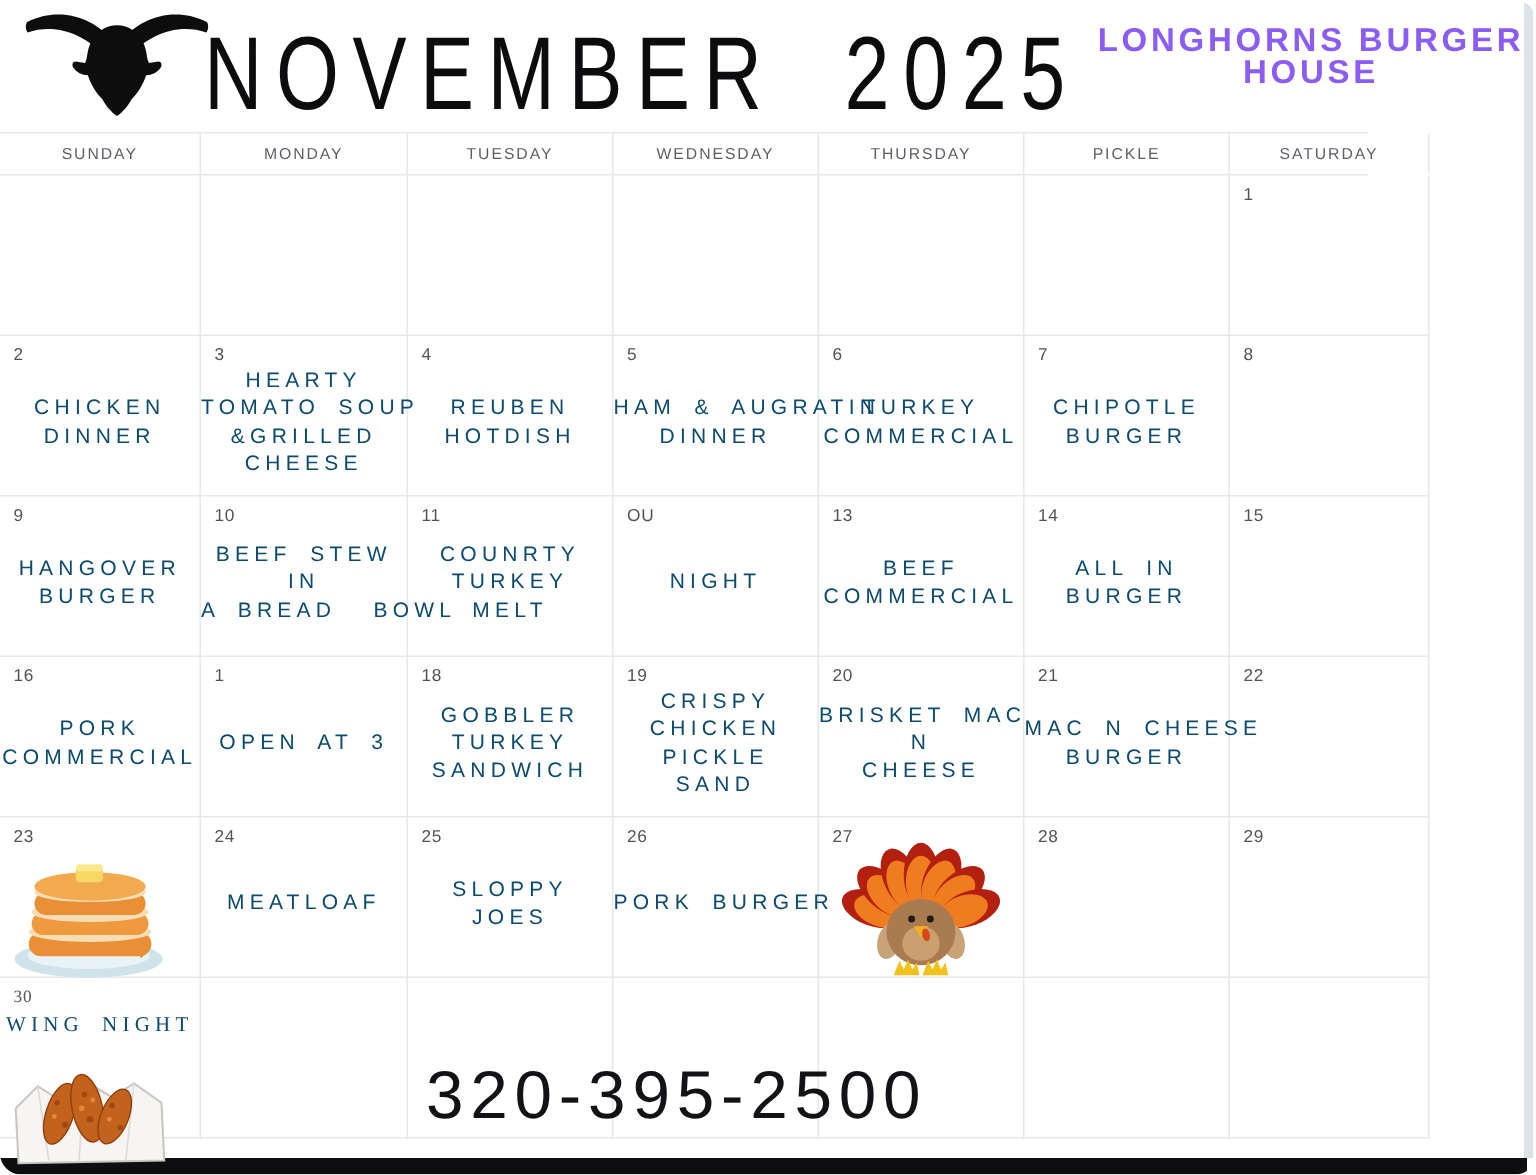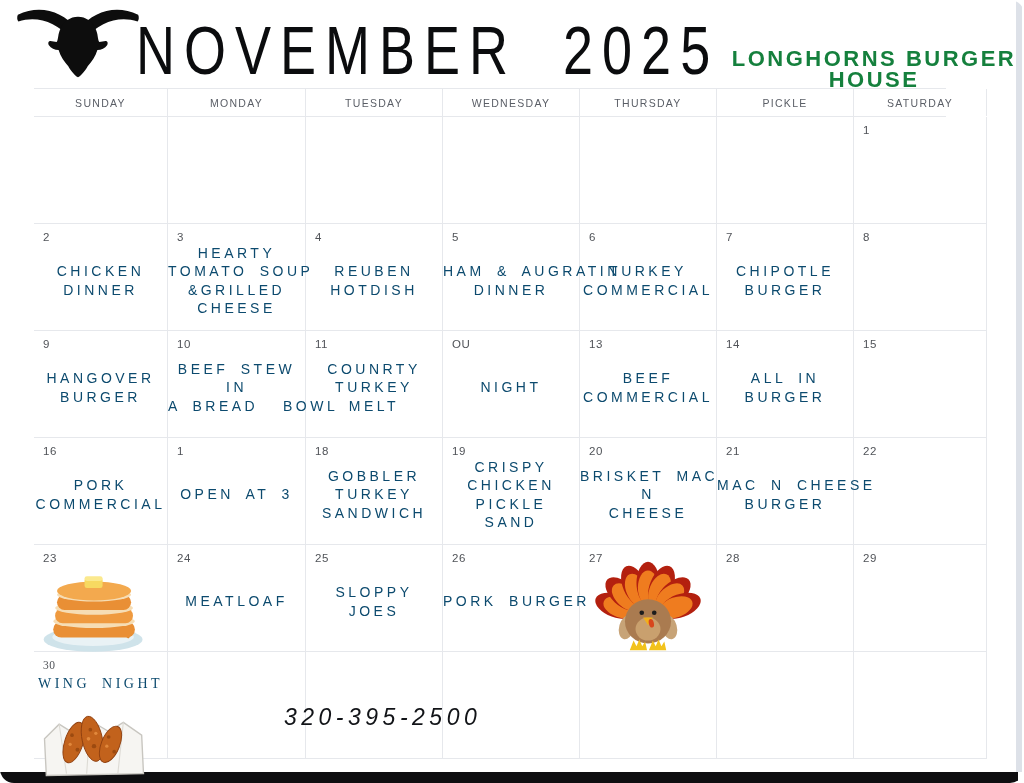--- a/index.html
+++ b/index.html
@@ -6,43 +6,43 @@
   body{width:1024px;height:783px;overflow:hidden;background:#fff;
        font-family:"Liberation Sans",sans-serif;}
   .page{position:relative;width:1024px;height:783px;background:#ffffff;overflow:hidden;border-radius:14px;}
 
   
   .logo{position:absolute;left:14px;top:2px;width:128px;height:78px;}
   .title{position:absolute;left:136px;top:10px;font-size:54px;font-weight:400;
          letter-spacing:9px;word-spacing:22px;color:#0b0c0e;white-space:nowrap;
          transform:scaleY(1.28);transform-origin:top left;}
   .brand{position:absolute;left:728px;top:16px;width:292px;text-align:center;
-         font-weight:700;font-size:22px;letter-spacing:2.5px;line-height:21px;color:#15803d;margin-top:32px;}
+         font-weight:700;font-size:22px;letter-spacing:2.5px;line-height:21px;color:#8b5cf6;}
 
   
-  .cal{position:absolute;left:0;top:88px;width:912px;margin-left:34px;}
+  .cal{position:absolute;left:0;top:88px;width:912px;}
   .cal-head,.cal-body{display:grid;grid-template-columns:134px 138px 137px 137px 137px 137px 133px;}
   .cal-head{border-top:1px solid #e6e8ec;border-bottom:1px solid #e6e8ec;height:27px;}
   .hcell{display:flex;align-items:center;justify-content:center;border-right:1px solid #e6e8ec;
          font-size:10.5px;letter-spacing:1.3px;color:#5a5e66;box-sizing:border-box;}
   .cal-body{grid-auto-rows:107px;}
   .cell{border-right:1px solid #e6e8ec;border-bottom:1px solid #e6e8ec;box-sizing:border-box;
         display:flex;flex-direction:column;overflow:visible;position:relative;}
   .date{font-size:11.5px;color:#505358;letter-spacing:.5px;padding:7px 0 0 9px;height:14px;flex:0 0 auto;}
   .menu{white-space:pre;font-size:14px;letter-spacing:3.5px;word-spacing:5px;line-height:1.3;
         color:#0c4a6e;text-align:center;width:100%;margin:auto 0;transform:translateY(-7px);}
   .cell-img .menu{margin:2px 0 0;transform:none;}
   .art{flex:0 0 auto;}
   .art-pancakes{margin:-4px 0 0 4px;}
   .art-turkey{margin:-8px auto 0;}
   .art-wings{margin:0 0 0 2px;}
 
   
-  .phone{position:absolute;left:284px;top:704px;font-size:23px;letter-spacing:4.5px;
-         color:#111317;white-space:nowrap;font-style:italic;}
+  .phone{position:absolute;left:284px;top:704px;font-size:45px;letter-spacing:4.5px;
+         color:#111317;white-space:nowrap;}
   .strip-right{position:absolute;right:2px;top:0;width:6px;height:772px;background:#dde1e8;}
   .strip-bottom{position:absolute;left:0;bottom:0;width:1018px;height:11px;background:#0e0e10;z-index:5;}
   .overbar{z-index:6;font-family:Liberation Serif, serif;}
 </style>
 </head>
 <body>
 
 <div class="page">
 
   <svg class="logo" viewBox="0 0 132 80">

